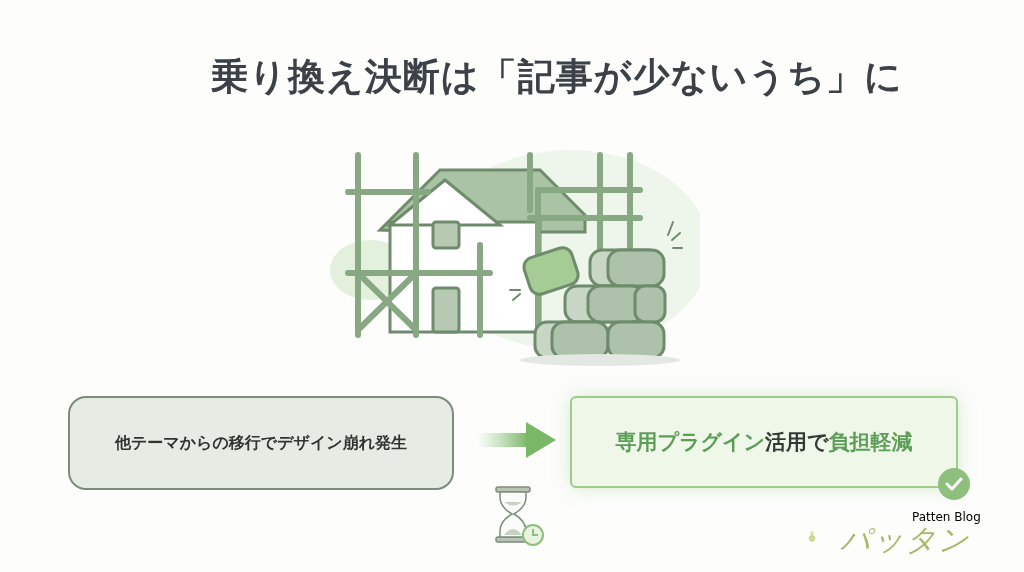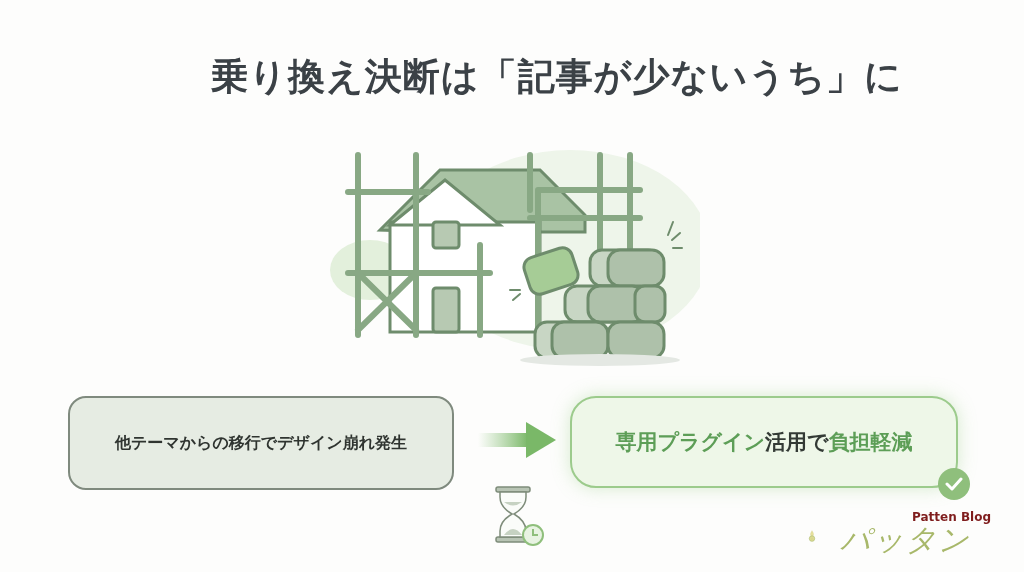--- a/index.html
+++ b/index.html
@@ -3,27 +3,27 @@
 <meta charset="utf-8">
 <style>
   html,body{margin:0;padding:0;}
   body{width:1024px;height:572px;background:#fdfdfc;position:relative;overflow:hidden;font-family:"DejaVu Sans","Liberation Sans",sans-serif;}
   .title{position:absolute;left:0;top:52px;width:1024px;text-align:center;font-size:37px;font-weight:bold;color:#3b4146;letter-spacing:1px;margin-left:45px;}
   .illus{position:absolute;left:330px;top:140px;width:370px;height:230px;}
   .box-left{position:absolute;left:68px;top:396px;width:386px;height:94px;border:2px solid #7f8a7e;border-radius:18px;background:#e6ece3;box-sizing:border-box;display:flex;flex-direction:row;justify-content:center;align-items:center;}
   .box-left .line{font-size:16px;font-weight:bold;color:#2f3430;line-height:30px;}
   .arrow{position:absolute;left:478px;top:420px;width:80px;height:40px;}
   .hourglass{position:absolute;left:490px;top:485px;width:56px;height:62px;}
-  .box-right{position:absolute;left:570px;top:396px;width:388px;height:92px;border:2px solid #9ccb8c;border-radius:26px;background:#eef7e8;box-sizing:border-box;display:flex;justify-content:center;align-items:center;box-shadow:0 0 18px rgba(140,200,120,0.35);}
+  .box-right{position:absolute;left:570px;top:396px;width:388px;height:92px;border:2px solid #9ccb8c;border-radius:6px;background:#eef7e8;box-sizing:border-box;display:flex;justify-content:center;align-items:center;box-shadow:0 0 18px rgba(140,200,120,0.35);}
   .box-right .txt{font-size:21px;font-weight:bold;}
   .green{color:#5d9e57;}
   .dark{color:#333a35;}
   .check{position:absolute;left:938px;top:468px;width:32px;height:32px;border-radius:50%;background:#8fbf7c;display:flex;align-items:center;justify-content:center;}
   .logo{position:absolute;left:810px;top:505px;width:200px;height:62px;}
-  .logo-sub{position:absolute;left:912px;top:510px;font-size:12px;color:#7f1d1d;font-weight:bold;}
+  .logo-sub{position:absolute;left:912px;top:510px;font-size:12px;color:#000000;}
   .logo-main{position:absolute;left:840px;top:520px;font-size:30px;color:#a8b86a;letter-spacing:2px;font-style:italic;}
 </style>
 </head>
 <body>
 
 <div class="title">乗り換え決断は「記事が少ないうち」に</div>
 
 <svg class="illus" viewBox="0 0 370 230">
   <ellipse cx="240" cy="110" rx="140" ry="100" fill="#eef5ea"></ellipse>
   <ellipse cx="40" cy="130" rx="40" ry="30" fill="#e3f0dc"></ellipse>

